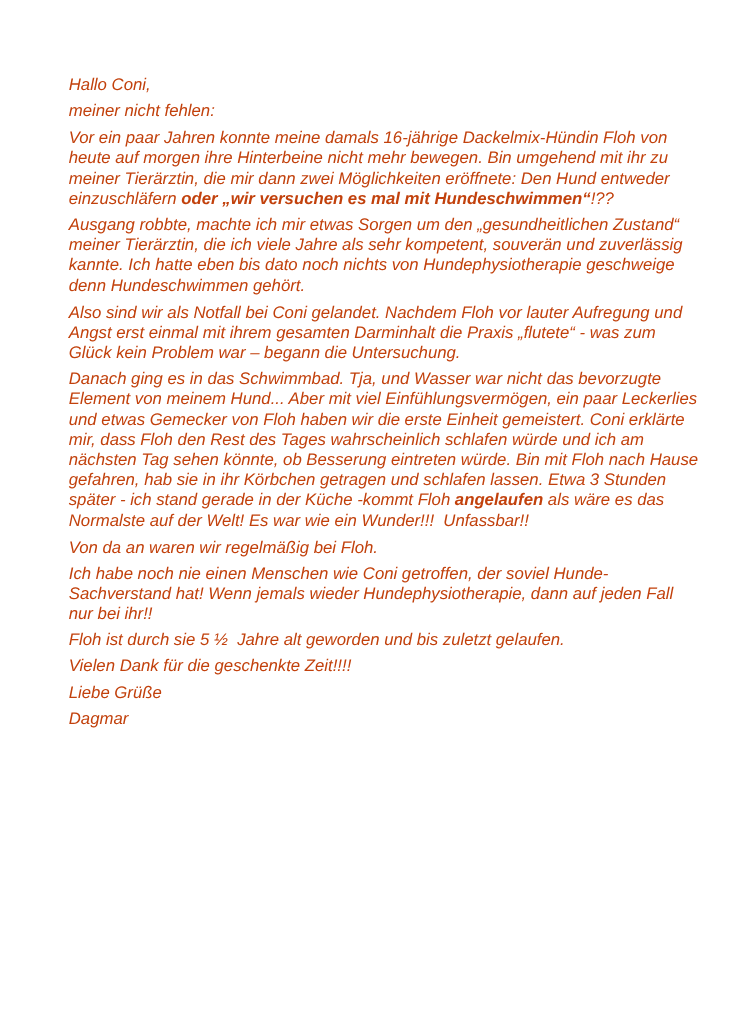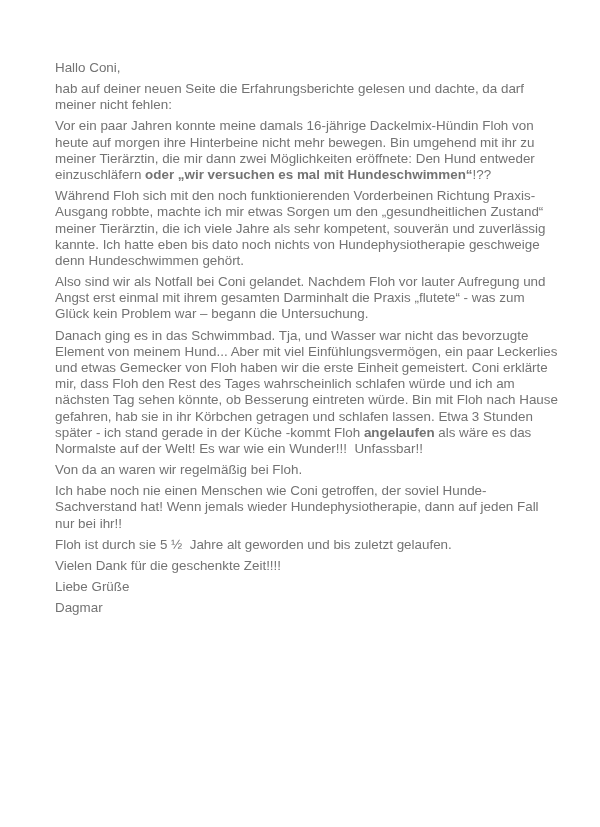--- a/index.html
+++ b/index.html
@@ -12,52 +12,51 @@
     height: 827px;
     overflow: hidden;
   }
   .letter {
     box-sizing: border-box;
     width: 600px;
     padding: 60px 46px 0 55px;
     font-family: "Liberation Sans", sans-serif;
     font-size: 13.4px;
     line-height: 16.2px;
-    color: #737373;
+    color: #c2410c;
+    font-style: italic;
   }
   .para {
     margin: 0 0 4.9px 0;
     padding: 0;
   }
   .line {
     display: block;
     white-space: pre; 
   }
   .run { font-weight: normal; }
   .run.b { font-weight: bold; }
 </style>
 </head>
 <body>
 
 <div class="letter">
     <p class="para">
       <span class="line"><span class="run">Hallo Coni,</span></span>
     </p>
     <p class="para">
-      <span class="line"><span class="run">hab auf deiner neuen Seite die Erfahrungsberichte gelesen und dachte, da darf</span></span>
       <span class="line"><span class="run">meiner nicht fehlen:</span></span>
     </p>
     <p class="para">
       <span class="line"><span class="run">Vor ein paar Jahren konnte meine damals 16-jährige Dackelmix-Hündin Floh von</span></span>
       <span class="line"><span class="run">heute auf morgen ihre Hinterbeine nicht mehr bewegen. Bin umgehend mit ihr zu</span></span>
       <span class="line"><span class="run">meiner Tierärztin, die mir dann zwei Möglichkeiten eröffnete: Den Hund entweder</span></span>
       <span class="line"><span class="run">einzuschläfern </span><span class="run b">oder „wir versuchen es mal mit Hundeschwimmen“</span><span class="run">!??</span></span>
     </p>
     <p class="para">
-      <span class="line"><span class="run">Während Floh sich mit den noch funktionierenden Vorderbeinen Richtung Praxis-</span></span>
       <span class="line"><span class="run">Ausgang robbte, machte ich mir etwas Sorgen um den „gesundheitlichen Zustand“</span></span>
       <span class="line"><span class="run">meiner Tierärztin, die ich viele Jahre als sehr kompetent, souverän und zuverlässig</span></span>
       <span class="line"><span class="run">kannte. Ich hatte eben bis dato noch nichts von Hundephysiotherapie geschweige</span></span>
       <span class="line"><span class="run">denn Hundeschwimmen gehört.</span></span>
     </p>
     <p class="para">
       <span class="line"><span class="run">Also sind wir als Notfall bei Coni gelandet. Nachdem Floh vor lauter Aufregung und</span></span>
       <span class="line"><span class="run">Angst erst einmal mit ihrem gesamten Darminhalt die Praxis „flutete“ - was zum</span></span>
       <span class="line"><span class="run">Glück kein Problem war – begann die Untersuchung.</span></span>
     </p>

